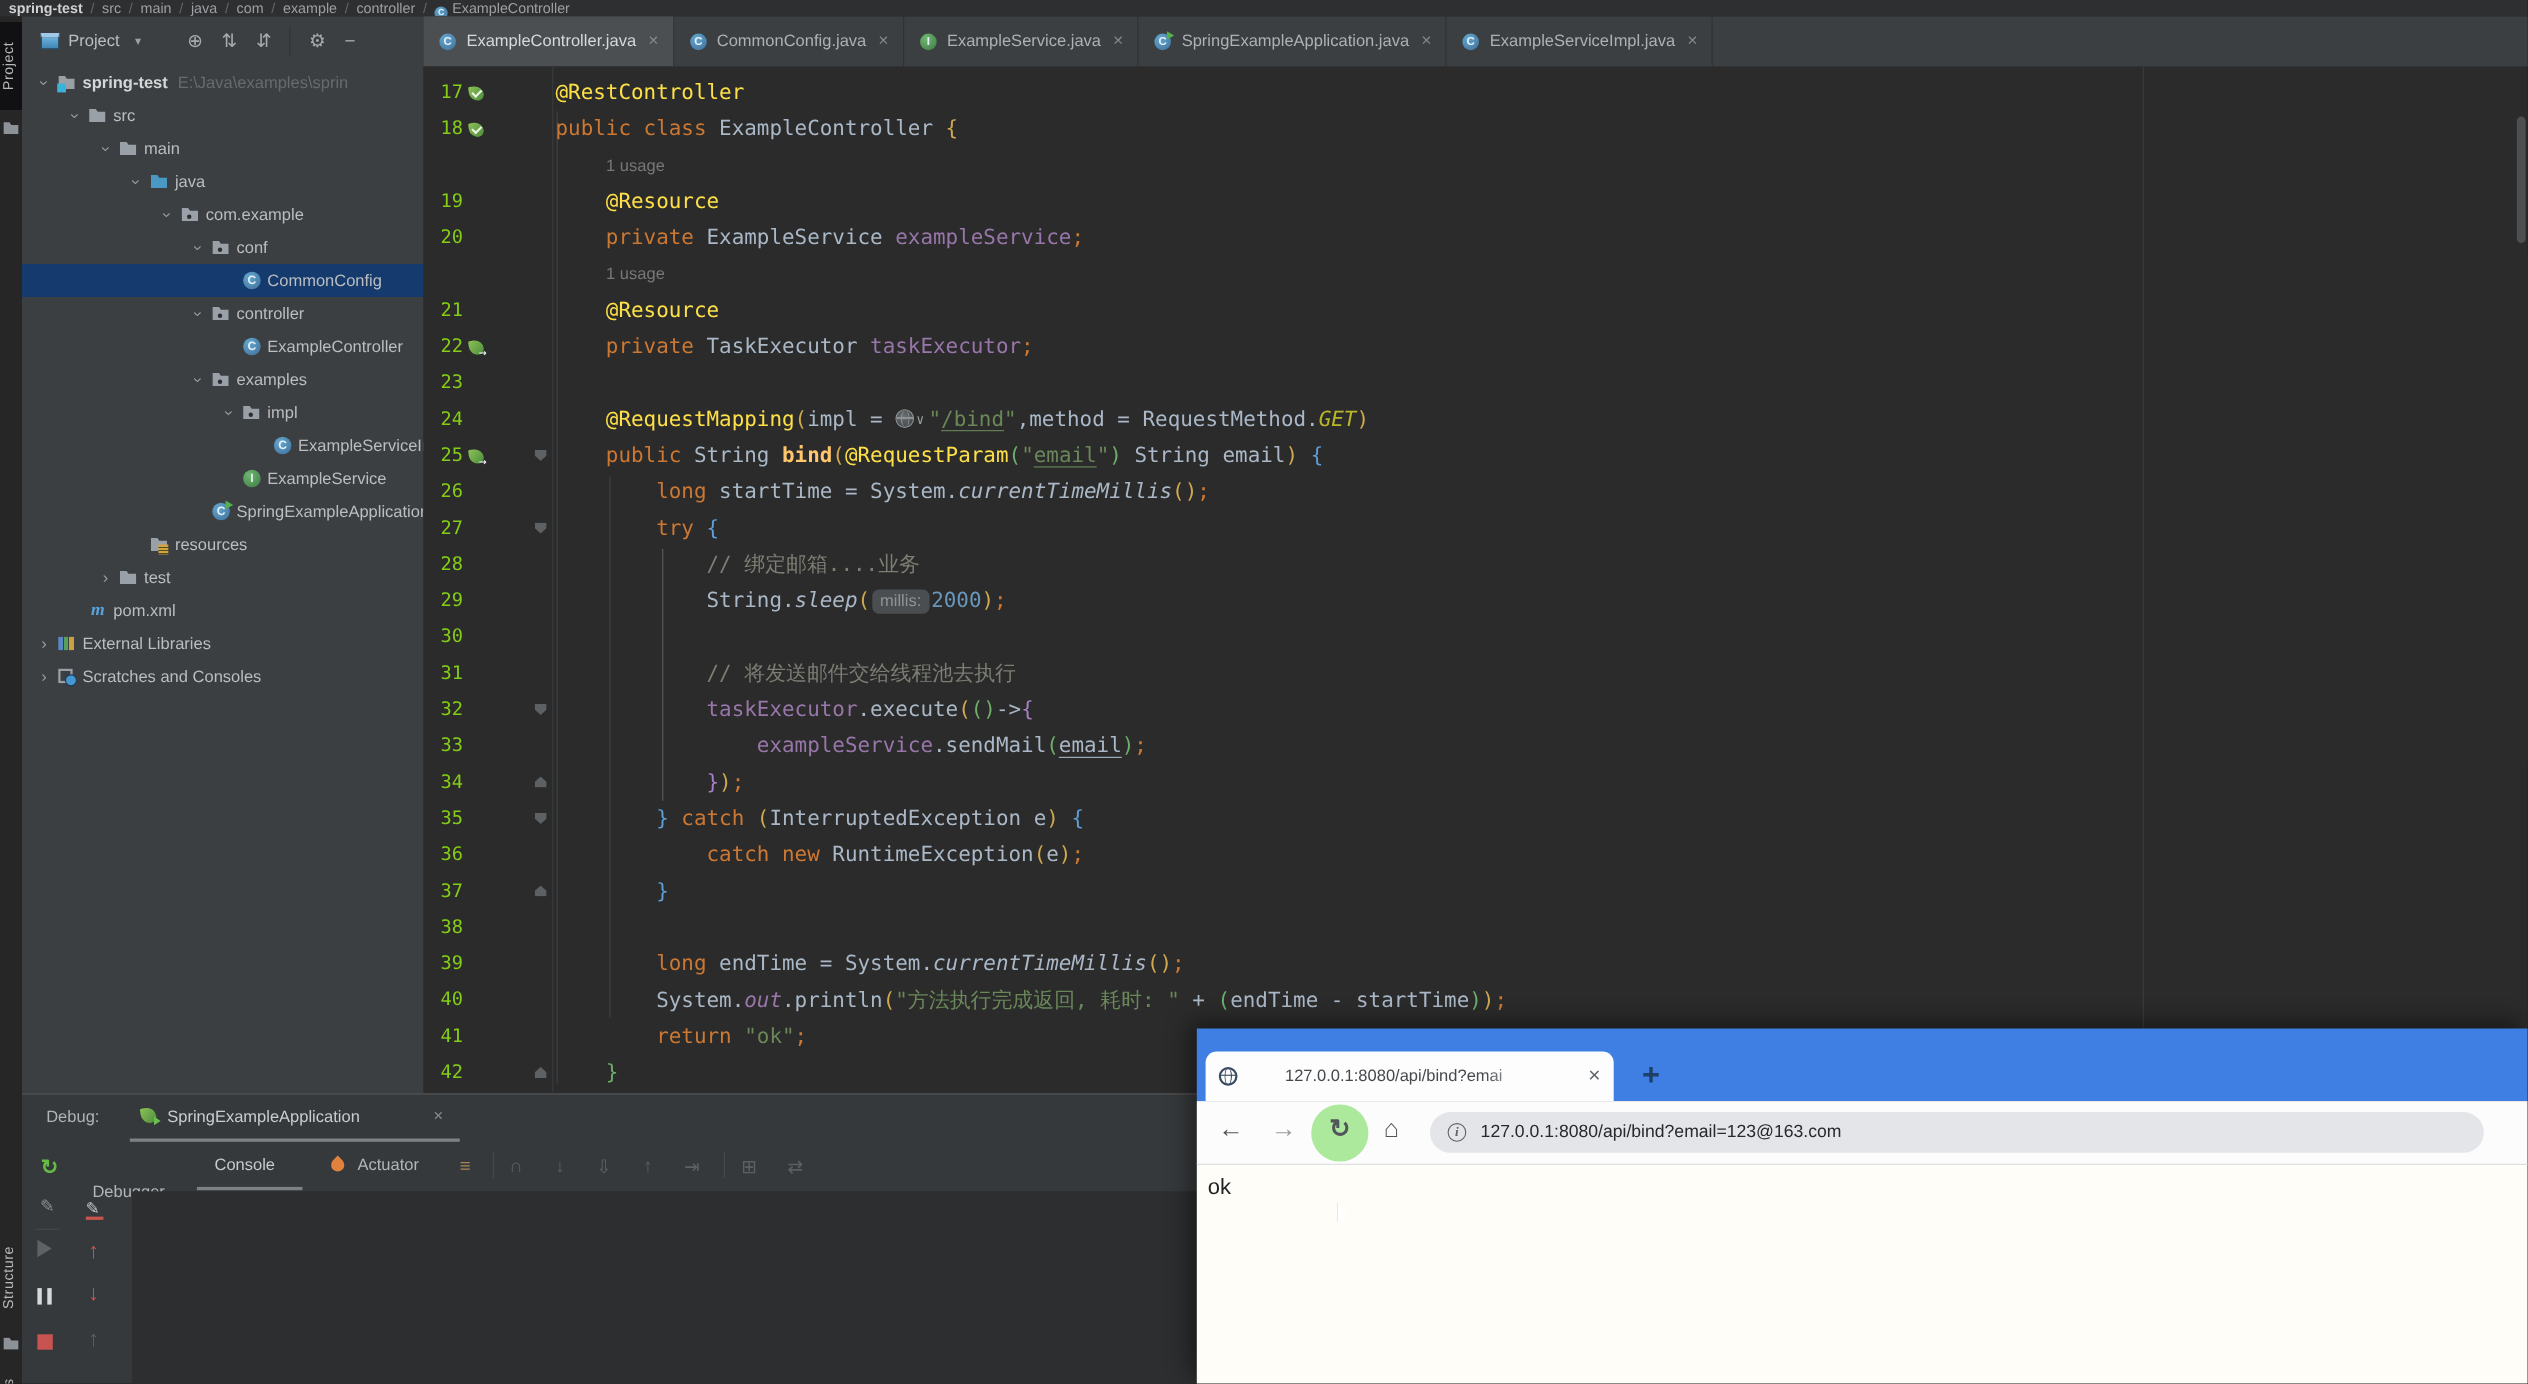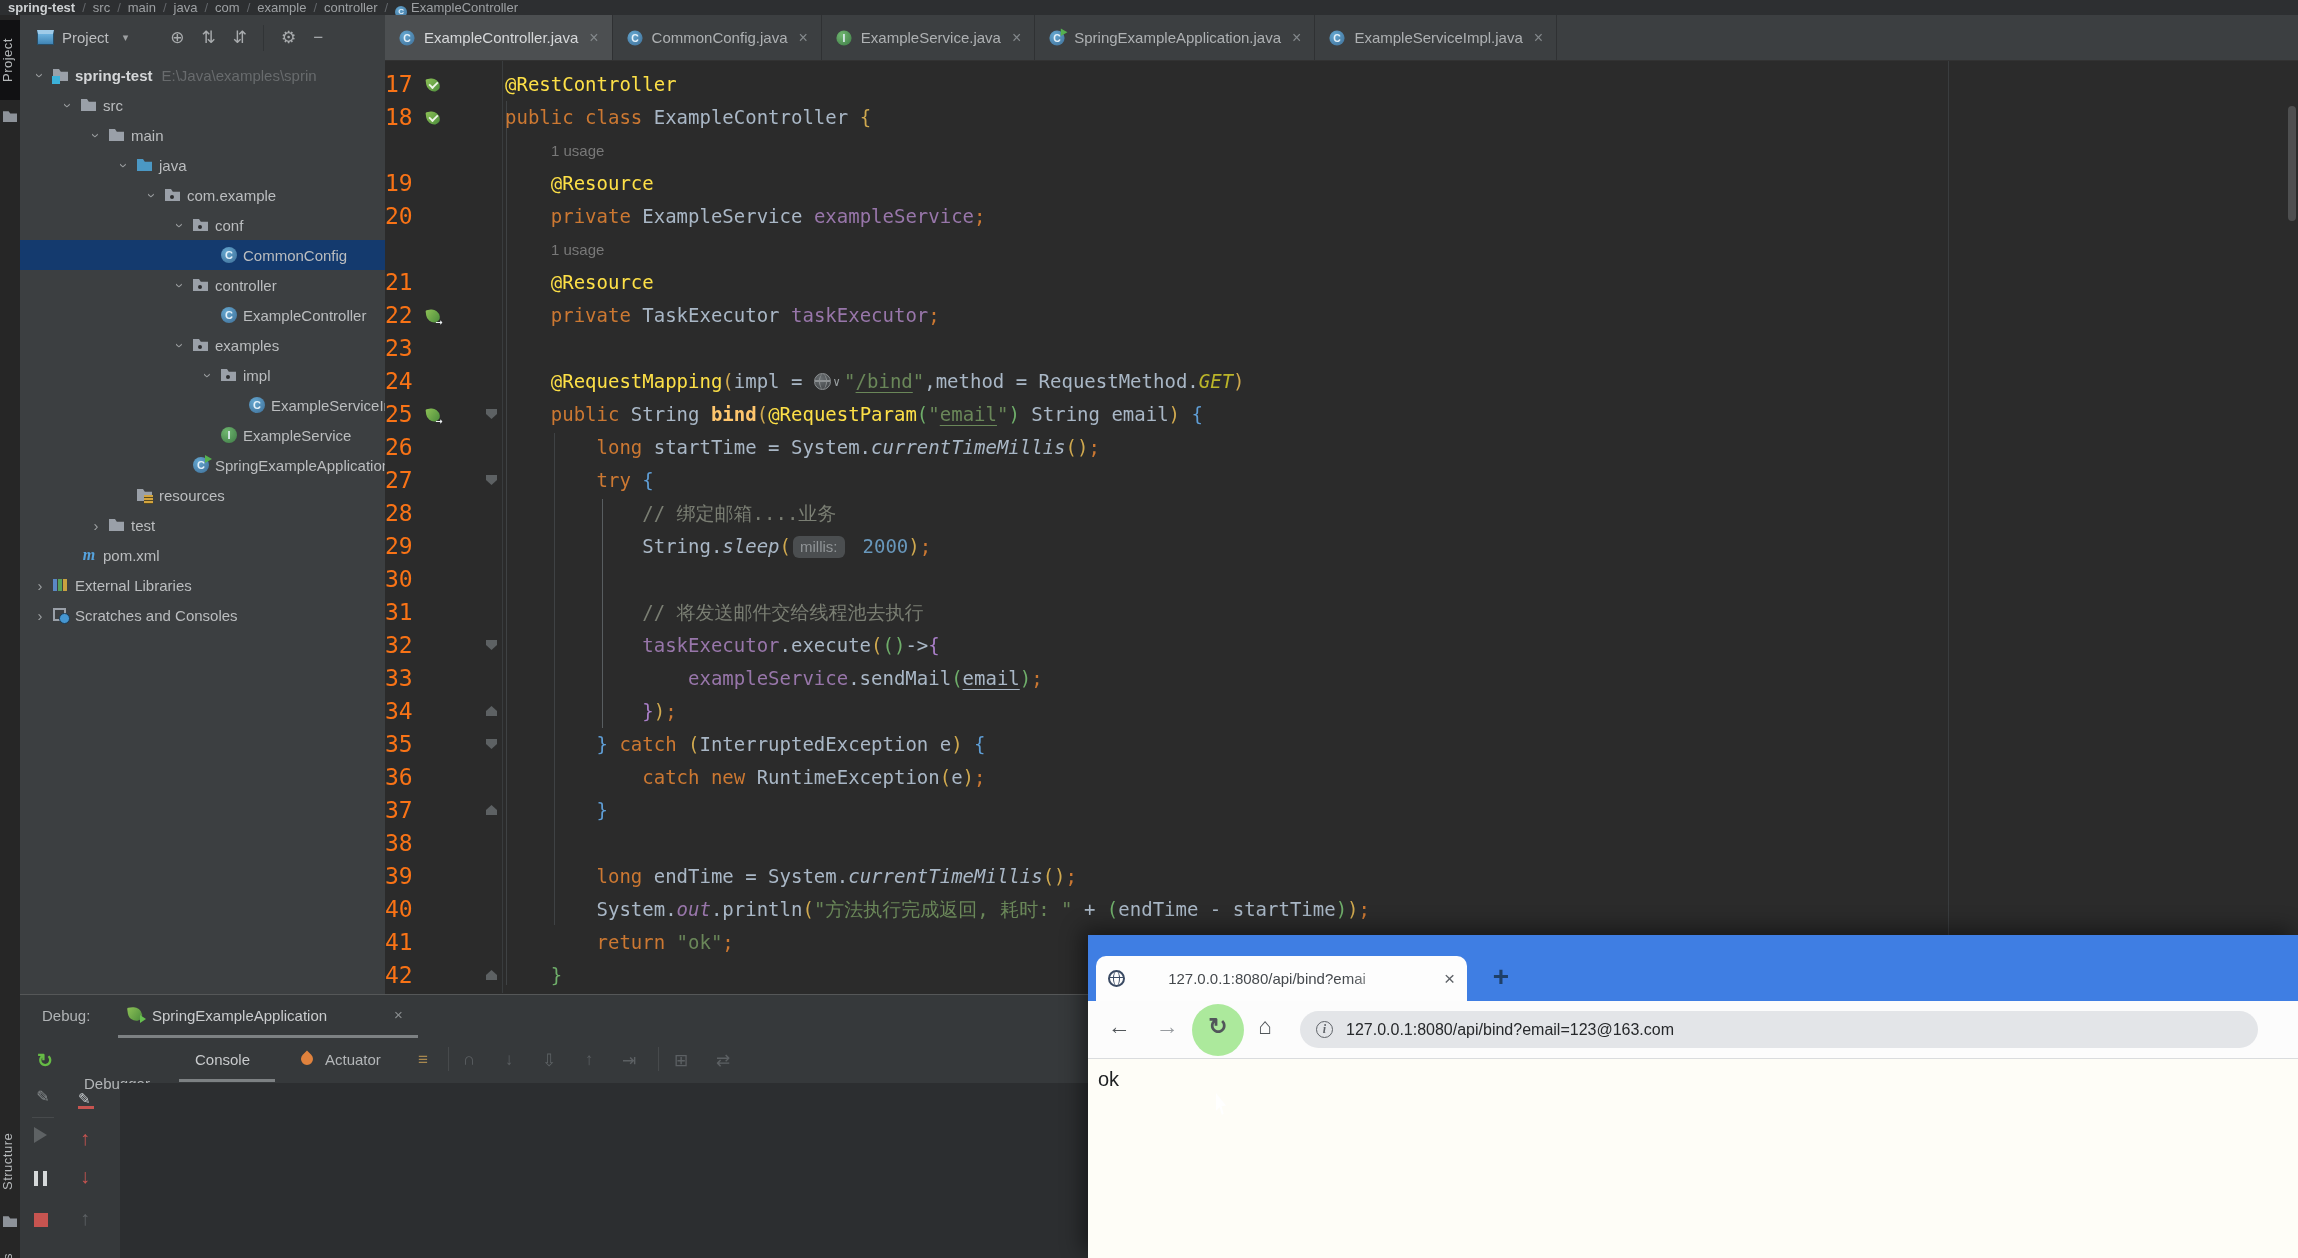--- a/index.html
+++ b/index.html
@@ -73,35 +73,35 @@
   .etab .tico{margin-right:8px;transform:scale(.95);}
   .etab .tclose{margin-left:11px;color:#84898c;font-size:16px;}
   #codewrap{position:absolute;left:0;top:46px;right:0;bottom:0;overflow:hidden;padding-top:7px;
             font-family:"DejaVu Sans Mono",monospace;font-size:19px;}
   .guide{position:absolute;width:1px;background:#3f4244;}
   .guide.hl{background:#585d60;}
   #marginline{position:absolute;left:1563px;top:0;bottom:0;width:1px;background:#3a3d3f;}
   #gutsep{position:absolute;left:117px;top:0;bottom:0;width:1px;background:#393c3e;}
   #scrollthumb{position:absolute;right:2px;top:45px;width:8px;height:115px;background:rgba(170,174,177,.28);border-radius:4px;}
   .crow{height:33px;position:relative;}
-  .crow .ln{position:absolute;left:0;top:0;width:36px;color:#f97316;font-size:23px;line-height:33px;}
+  .crow .ln{position:absolute;left:0;top:0;width:36px;text-align:right;color:#84cc16;font-size:17px;line-height:33px;}
   .crow .gic{position:absolute;left:39px;top:8px;transform:scale(.95);}
   .crow .fold{position:absolute;left:101px;top:11px;width:11px;height:10px;background:#5d6163;}
   .crow .fold.s{clip-path:polygon(0 0,100% 0,100% 50%,50% 100%,0 50%);}
   .crow .fold.e{clip-path:polygon(50% 0,100% 50%,100% 100%,0 100%,0 50%);}
   .ctext{position:absolute;left:120px;top:0;line-height:33px;white-space:pre;}
   .usage{position:absolute;left:166px;top:0;line-height:33px;color:#787878;font-size:15px;font-family:"Liberation Sans",sans-serif;}
   .k{color:#cc7832}.an{color:#fde047}.t{color:#a9b7c6}.f{color:#9876aa}.s{color:#6a8759}
   .su{color:#6a8759;text-decoration:underline;text-underline-offset:4px;}
   .tu{color:#a9b7c6;text-decoration:underline;text-underline-offset:4px;}
   .n{color:#6897bb}.c{color:#7a7e73}.m{color:#ffc66d;font-weight:bold;}
   .it{color:#a9b7c6;font-style:italic}.itp{color:#9876aa;font-style:italic}.st{color:#bbb529;font-style:italic}
   .b1{color:#d0a94f}.b2{color:#6fae6a}.b3{color:#5f9ed6}.b4{color:#aa7fc9}
   .hintpill{display:inline-block;background:#4b4e50;color:#909496;border-radius:6px;font-size:15px;
-            line-height:22px;padding:0 7px;margin:0 18px 0 2px;vertical-align:1px;font-family:"Liberation Sans",sans-serif;}
+            line-height:22px;padding:0 7px;margin:0 2px 0 2px;vertical-align:1px;font-family:"Liberation Sans",sans-serif;}
   .iglobe{display:inline-block;width:17px;height:17px;border-radius:50%;vertical-align:-2px;position:relative;
           background:radial-gradient(circle at 40% 35%,#6a6f72,#3a3d3f);border:1px solid #8d9193;box-sizing:border-box;}
   .iglobe::before{content:"";position:absolute;left:0;right:0;top:6px;height:1.5px;background:#8d9193;}
   .iglobe::after{content:"";position:absolute;left:4.5px;top:0;bottom:0;width:6px;border-left:1.5px solid #8d9193;border-right:1.5px solid #8d9193;border-radius:50%;}
   .ichev{display:inline-block;color:#9aa0a2;font-size:12px;margin:0 4px 0 2px;vertical-align:2px;}
   
   #debug{position:absolute;left:20px;top:994px;width:2278px;height:264px;background:#36393b;border-top:1px solid #555758;box-sizing:border-box;}
   #dbg-console{position:absolute;left:100px;top:88px;right:0;bottom:0;background:#2c2e30;}
   .dtext{position:absolute;color:#b3b6b8;font-size:15px;white-space:nowrap;}
   .dunderline{position:absolute;height:3px;background:#7d8183;}

